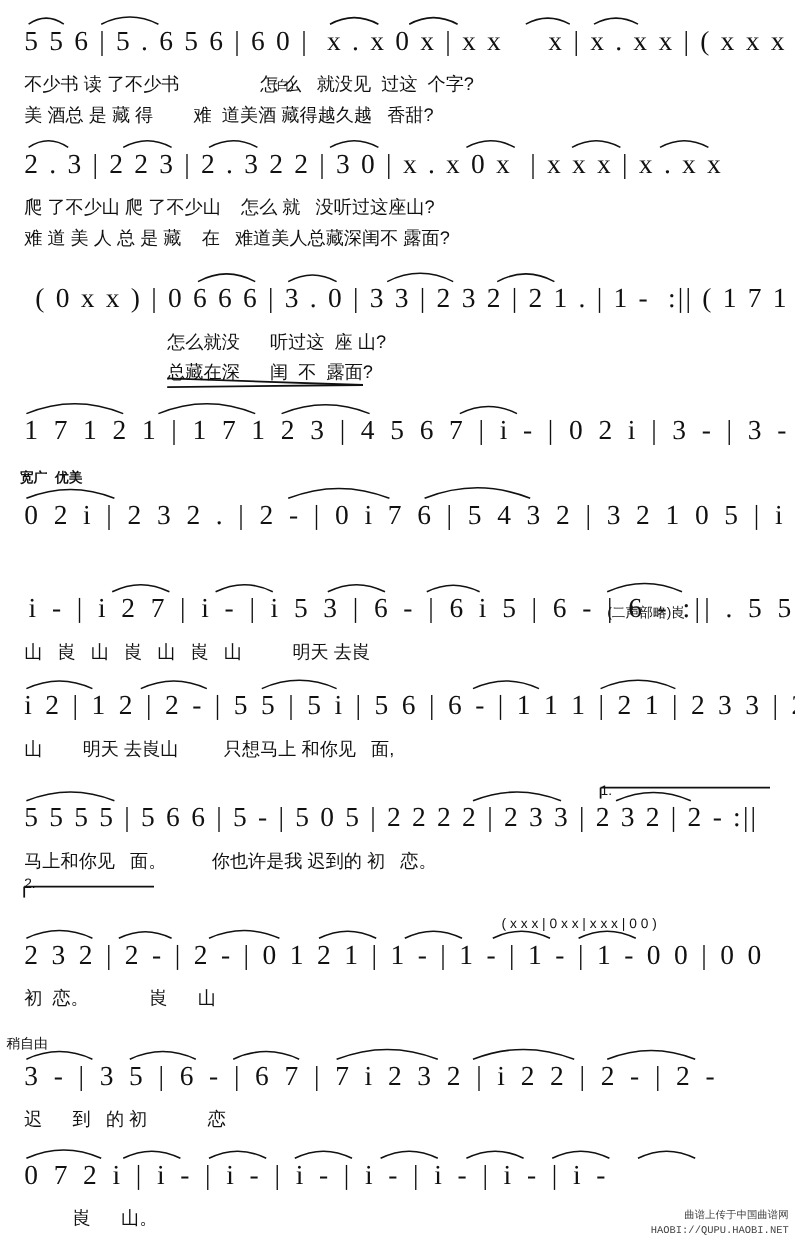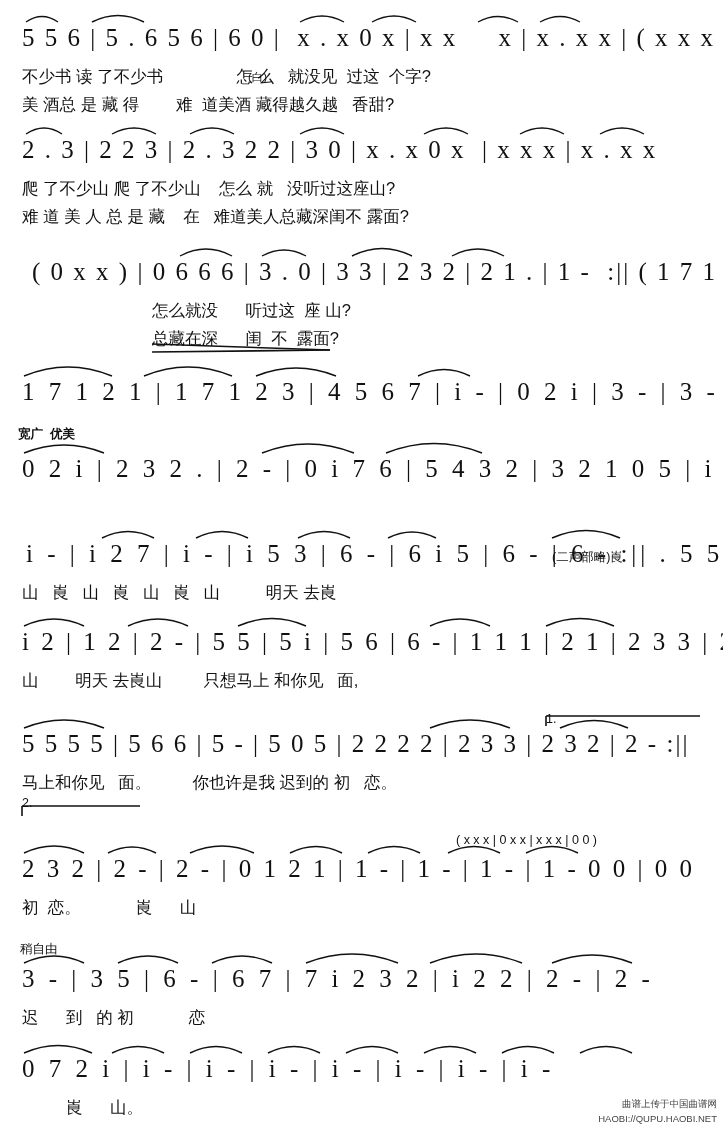--- a/index.html
+++ b/index.html
@@ -48,21 +48,21 @@
     font-family: "Liberation Sans", sans-serif;
     font-size: 12.5px;
     white-space: pre;
   }
   .anno.spoken {
     font-size: 11.5px;
   }
   .credit {
     position: absolute;
     right: 6px;
-    font-family: Liberation Sans, sans-serif;
+    font-family: Liberation Mono, monospace;
     font-size: 9.5px;
     color: #444;
     white-space: pre;
     text-align: right;
   }
   
   svg.deco {
     position: absolute;
     left: 0;
     top: 0;
@@ -122,21 +122,21 @@
     <div class="anno" style="top:66px; left:22px;">2.</div>
   </div>
 
   <div class="sys" style="top:855px;">
     <div class="anno" style="top:-22px; left:456px;">( x x x | 0 x x | x x x | 0 0 )</div>
     <div class="notes" style="top:0px; left:22px; letter-spacing:3px;">2 3 2 | 2 - | 2 - | 0 1 2 1 | 1 - | 1 - | 1 - | 1 - 0 0 | 0 0</div>
     <div class="lyr" style="top:42px; left:22px;">初  恋。            崀      山</div>
   </div>
 
   <div class="sys" style="top:955px;">
-    <div class="anno" style="top:-14px; left:20px;text-align:center;">稍自由</div>
+    <div class="anno" style="top:-14px; left:6px;text-align:center;">稍自由</div>
     <div class="notes" style="top:10px; left:22px; letter-spacing:4px;">3 - | 3 5 | 6 - | 6 7 | 7 i 2 3 2 | i 2 2 | 2 - | 2 -</div>
     <div class="lyr" style="top:52px; left:22px;">迟      到   的 初            恋</div>
   </div>
 
   <div class="sys" style="top:1055px;">
     <div class="notes" style="top:0px; left:22px; letter-spacing:4px;">0 7 2 i | i - | i - | i - | i - | i - | i - | i -</div>
     <div class="lyr" style="top:42px; left:66px;">崀      山。</div>
   </div>
 
   <div class="credit" style="top:1098px;">曲谱上传于中国曲谱网</div>

